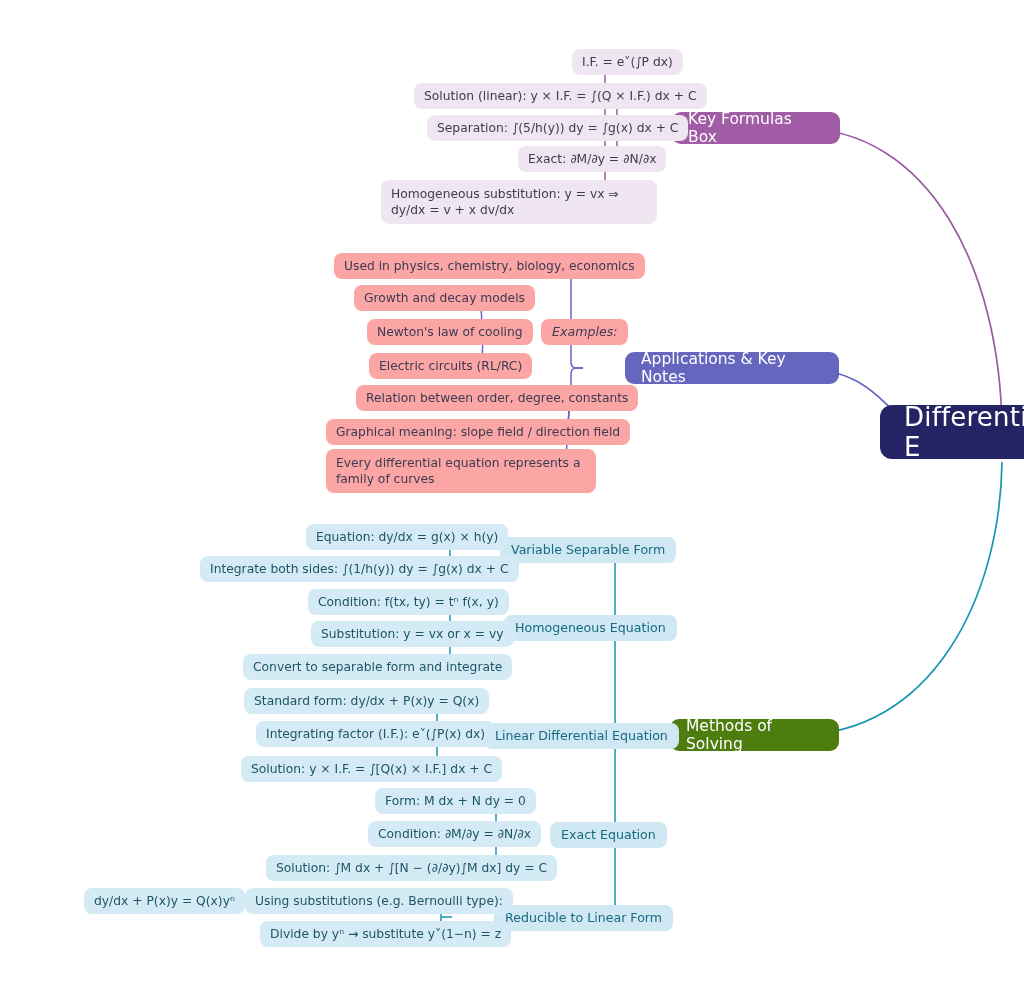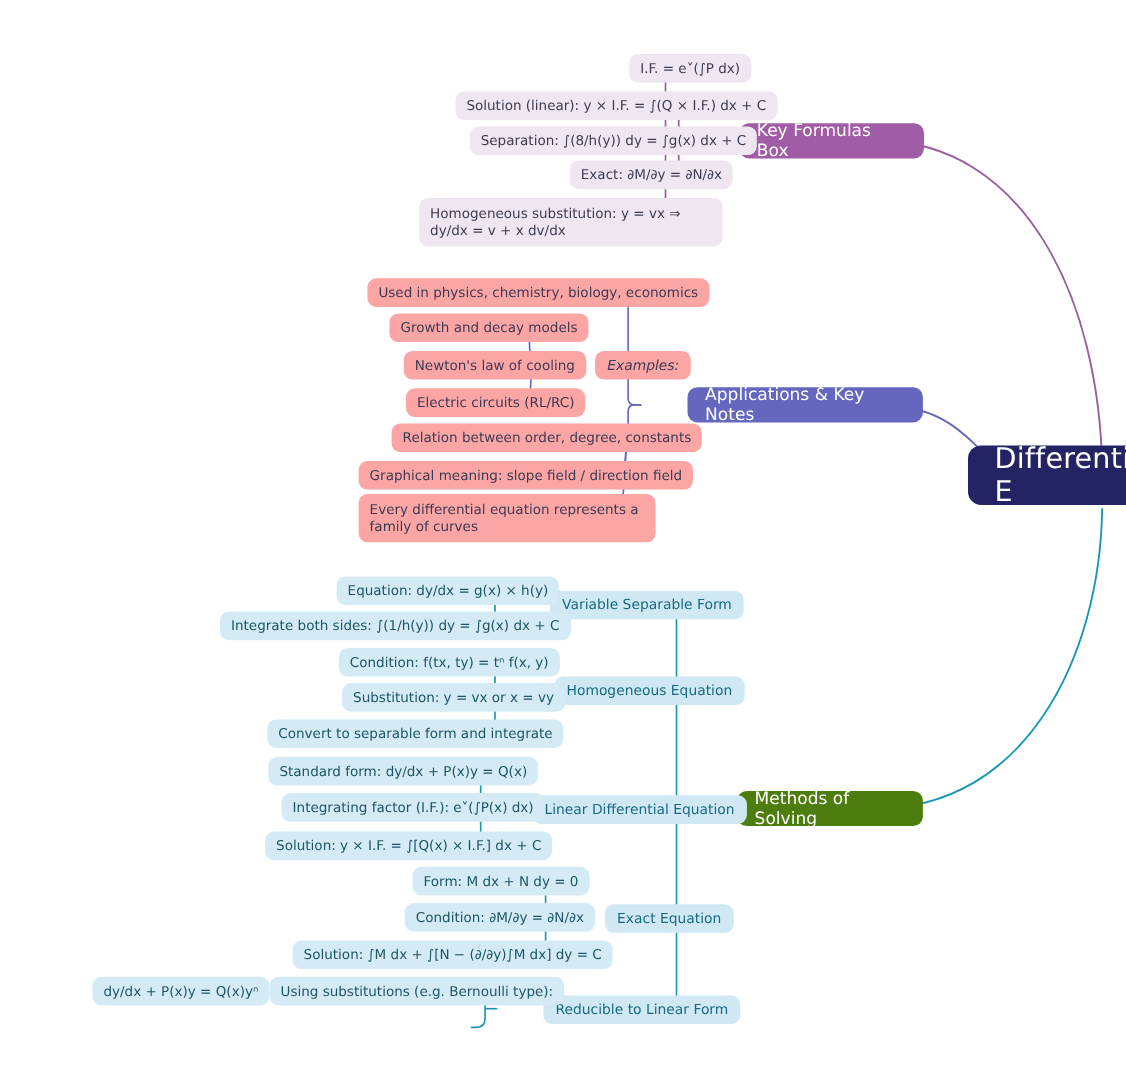--- a/index.html
+++ b/index.html
@@ -140,21 +140,21 @@
     <span>Key Formulas Box</span>
   </div>
 
   <div class="node pill pill-purple" style="left:530px; top:49px; height:26px;">
     <span>I.F. = e˅(∫P dx)</span>
   </div>
   <div class="node pill pill-purple" style="left:372px; top:83px; height:26px;">
     <span>Solution (linear): y × I.F. = ∫(Q × I.F.) dx + C</span>
   </div>
   <div class="node pill pill-purple" style="left:385px; top:115px; height:26px;">
-    <span>Separation: ∫(8/h(y)) dy = ∫g(x) dx + C</span>
+    <span>Separation: ∫(5/h(y)) dy = ∫g(x) dx + C</span>
   </div>
   <div class="node pill pill-purple" style="left:476px; top:146px; height:26px;">
     <span>Exact: ∂M/∂y = ∂N/∂x</span>
   </div>
   <div class="node pill pill-purple" style="left:339px; top:180px; height:44px; width:276px; align-items:flex-start; padding-top:6px;">
     <span>Homogeneous substitution: y = vx ⇒ dy/dx = v + x dv/dx</span>
   </div>
 
   <div class="node br br-apps" style="left:583px; top:352px; height:32px; width:214px;">
     <span>Applications &amp; Key Notes</span>
@@ -237,17 +237,20 @@
   <div class="node pill pill-blue" style="left:224px; top:855px; height:26px;">
     <span>Solution: ∫M dx + ∫[N − (∂/∂y)∫M dx] dy = C</span>
   </div>
 
   <div class="node pill pill-blue-mid lvl2" style="left:452px; top:905px; height:26px;">
     <span>Reducible to Linear Form</span>
   </div>
   <div class="node pill pill-blue" style="left:203px; top:888px; height:26px;">
     <span>Using substitutions (e.g. Bernoulli type):</span>
   </div>
+  <div class="node pill pill-blue" style="left:218px; top:921px; height:26px;">
+    <span>Divide by yⁿ → substitute y˅(1−n) = z</span>
+  </div>
   <div class="node pill pill-blue" style="left:42px; top:888px; height:26px;">
     <span>dy/dx + P(x)y = Q(x)yⁿ</span>
   </div>
 
 </div>
 
 </body></html>

